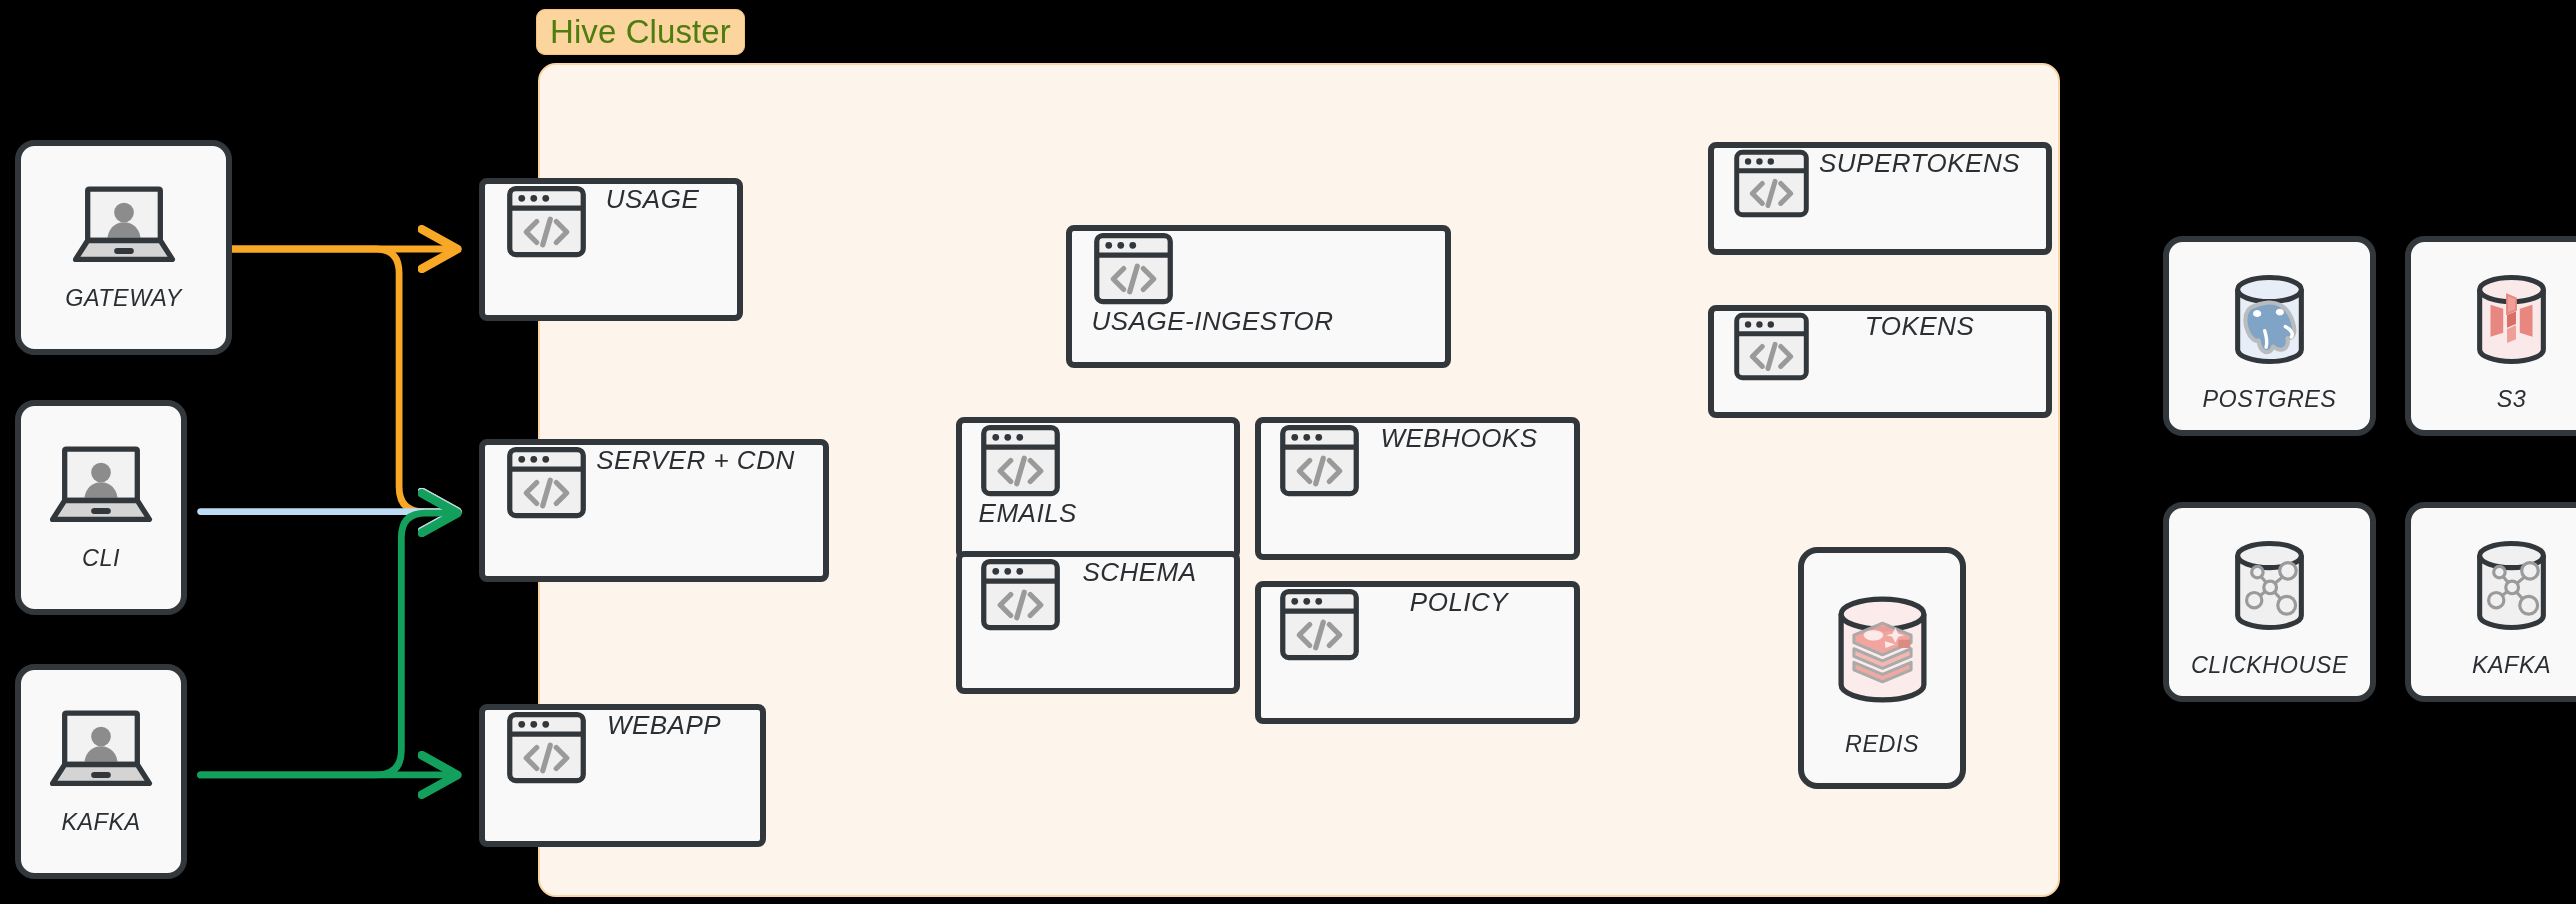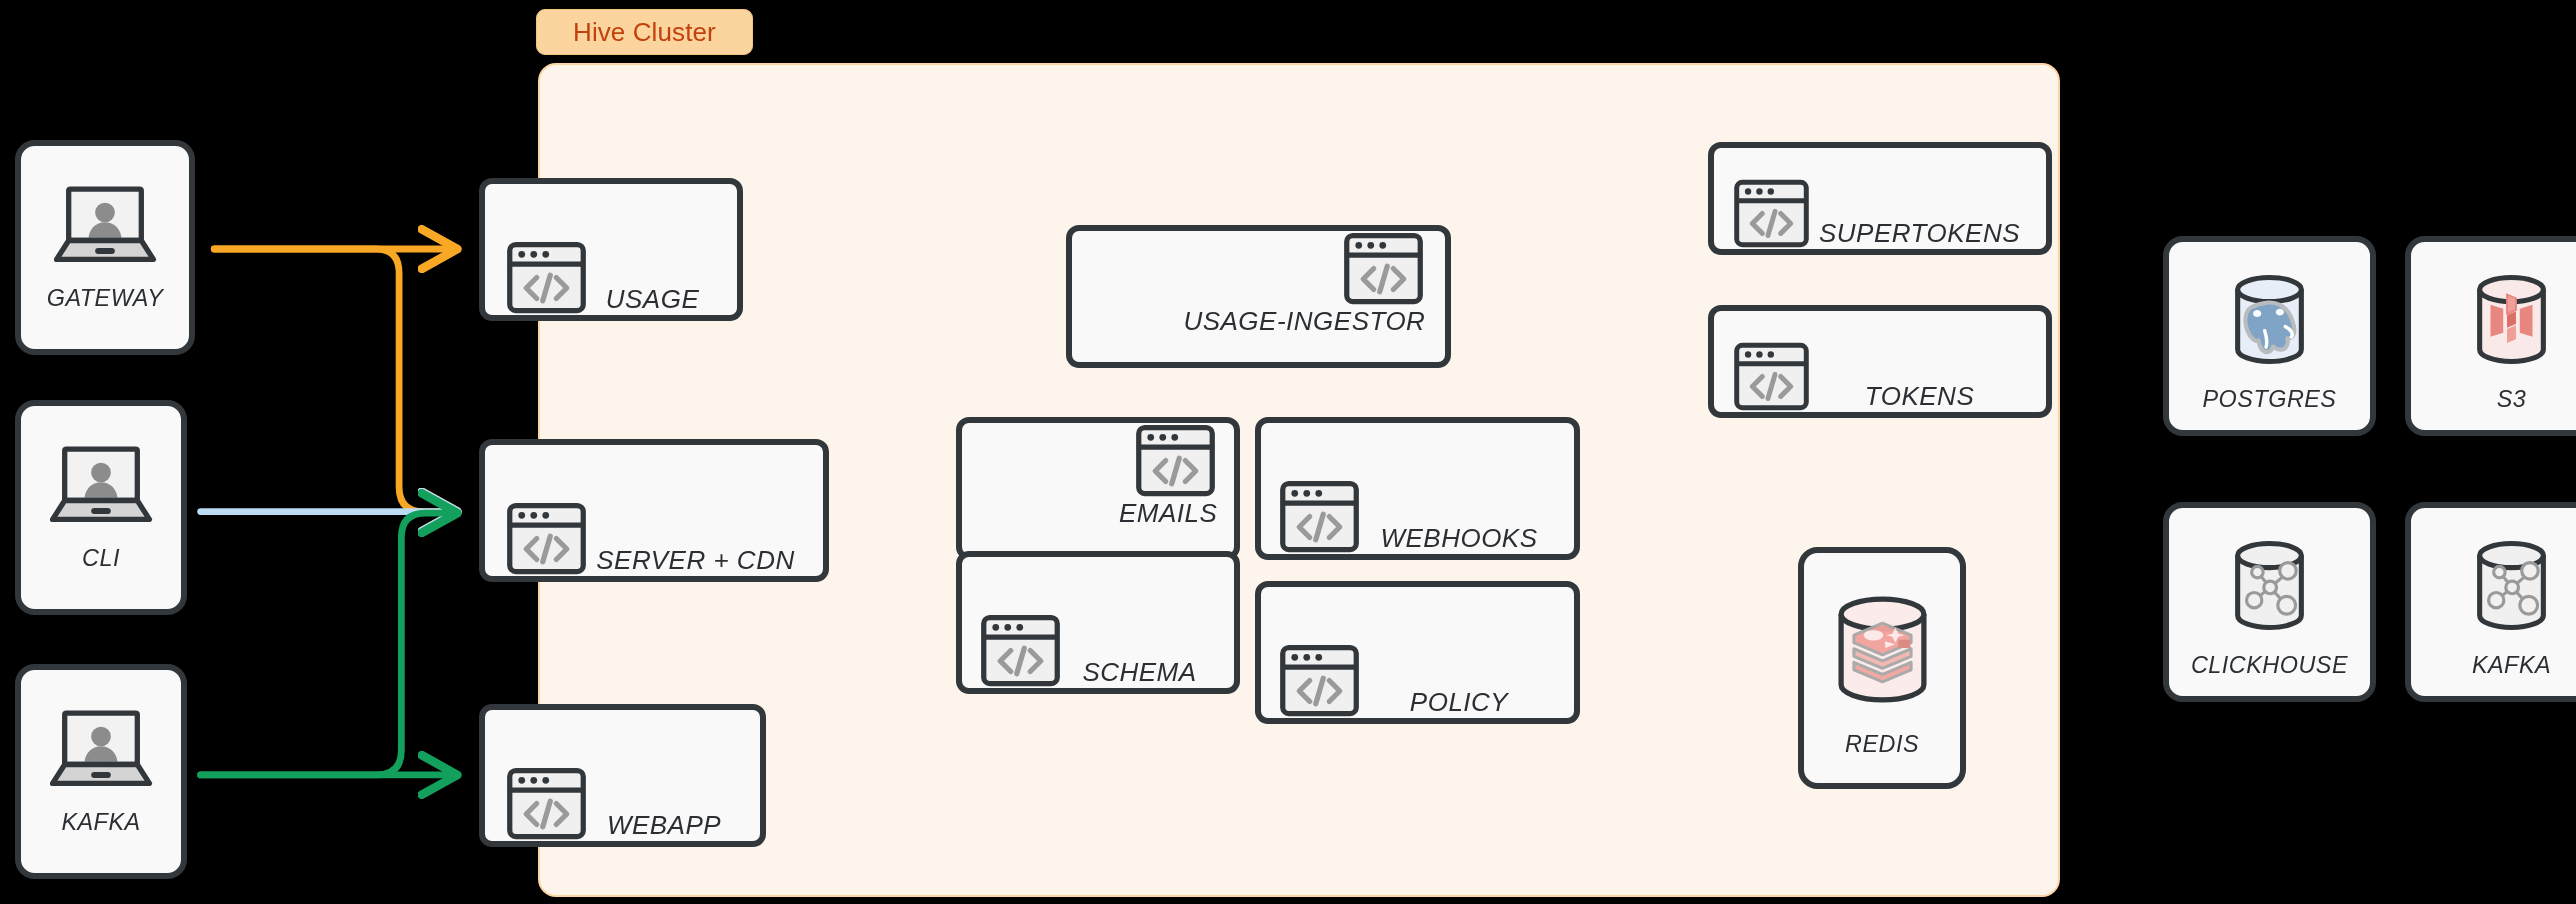--- a/index.html
+++ b/index.html
@@ -10,29 +10,29 @@
   }
   .canvas{position:absolute;inset:0;width:2576px;height:904px;}
 
   
   #cluster-panel{
     position:absolute;left:538px;top:63px;width:1518px;height:830px;
     background:#fdf4ec;border:2.3px solid #fbd5a5;border-radius:18px;
   }
   #cluster-badge{
     position:absolute;left:536px;top:9px;height:44px;
-    display:flex;align-items:center;padding:0 36px;
+    display:flex;align-items:center;padding:0 13px;
     background:#fbd49e;border:1.5px solid #f6c27d;border-radius:9px;
-    font-size:26px;color:#c2410c;letter-spacing:0.1px;white-space:nowrap;z-index:6;
+    font-size:33px;color:#4d7c0f;letter-spacing:0.1px;white-space:nowrap;z-index:6;
   }
 
   
   .node{position:absolute;background:#f9f9f9;border:6px solid #32373c;
         box-sizing:border-box;z-index:4;}
-  .node.rowed{border-radius:13px;display:flex;align-items:flex-end;}
+  .node.rowed{border-radius:8px;display:flex;align-items:flex-start;}
   .node.stacked{border-radius:19.6px;display:flex;flex-direction:column;
         align-items:center;justify-content:center;}
   .node .label{
     font-style:italic;color:#2b2f33;white-space:nowrap;letter-spacing:0.5px;
   }
   .node.rowed .label{font-size:26px;flex:1;text-align:center;}
   .node.stacked .label{font-size:23.4px;}
 
   
   .winicon{flex:0 0 auto;}
@@ -68,21 +68,21 @@
     <path d="M265,1027 L498,1027 Q531,1027 531,994 L531,712 Q531,680 563,680 L600,680" fill="none" stroke="#12a05c" stroke-width="9" stroke-linecap="round" stroke-linejoin="round" marker-end="url(#ah-green)"></path>
 
     <path d="M265,1027 L600,1027" fill="none" stroke="#12a05c" stroke-width="9" stroke-linecap="round" marker-end="url(#ah-green)"></path>
   </svg>
 
   <div id="cluster-panel"></div>
   <div id="cluster-badge">
     <span>Hive Cluster</span>
   </div>
 
-  <div class="node stacked" style="left:15px;top:140px;width:180px;height:215px;">
+  <div class="node stacked" style="left:15px;top:140px;width:217px;height:215px;">
     <svg class="laptopicon" width="106" height="87" viewBox="0 0 140 115">
       <rect x="22" y="8" width="96" height="68" rx="2" fill="#f2f2f2" stroke="#32373c" stroke-width="7"></rect>
       <path d="M70 26 a13 13 0 1 1 0 26 a13 13 0 1 1 0 -26 Z" fill="#8c8c8c"></path>
       <path d="M48 76 c0-15 10-24 22-24 s22 9 22 24 Z" fill="#8c8c8c"></path>
       <path d="M22 76 L118 76 L134 101 L6 101 Z" fill="#d4d4d4" stroke="#32373c" stroke-width="7" stroke-linejoin="round"></path>
       <line x1="22" y1="76" x2="118" y2="76" stroke="#32373c" stroke-width="4" stroke-dasharray="6 6"></line>
       <rect x="57" y="86" width="26" height="8" rx="4" fill="#32373c"></rect>
     </svg>
     <div class="label" style="margin-top:15px;">GATEWAY</div>
   </div>

